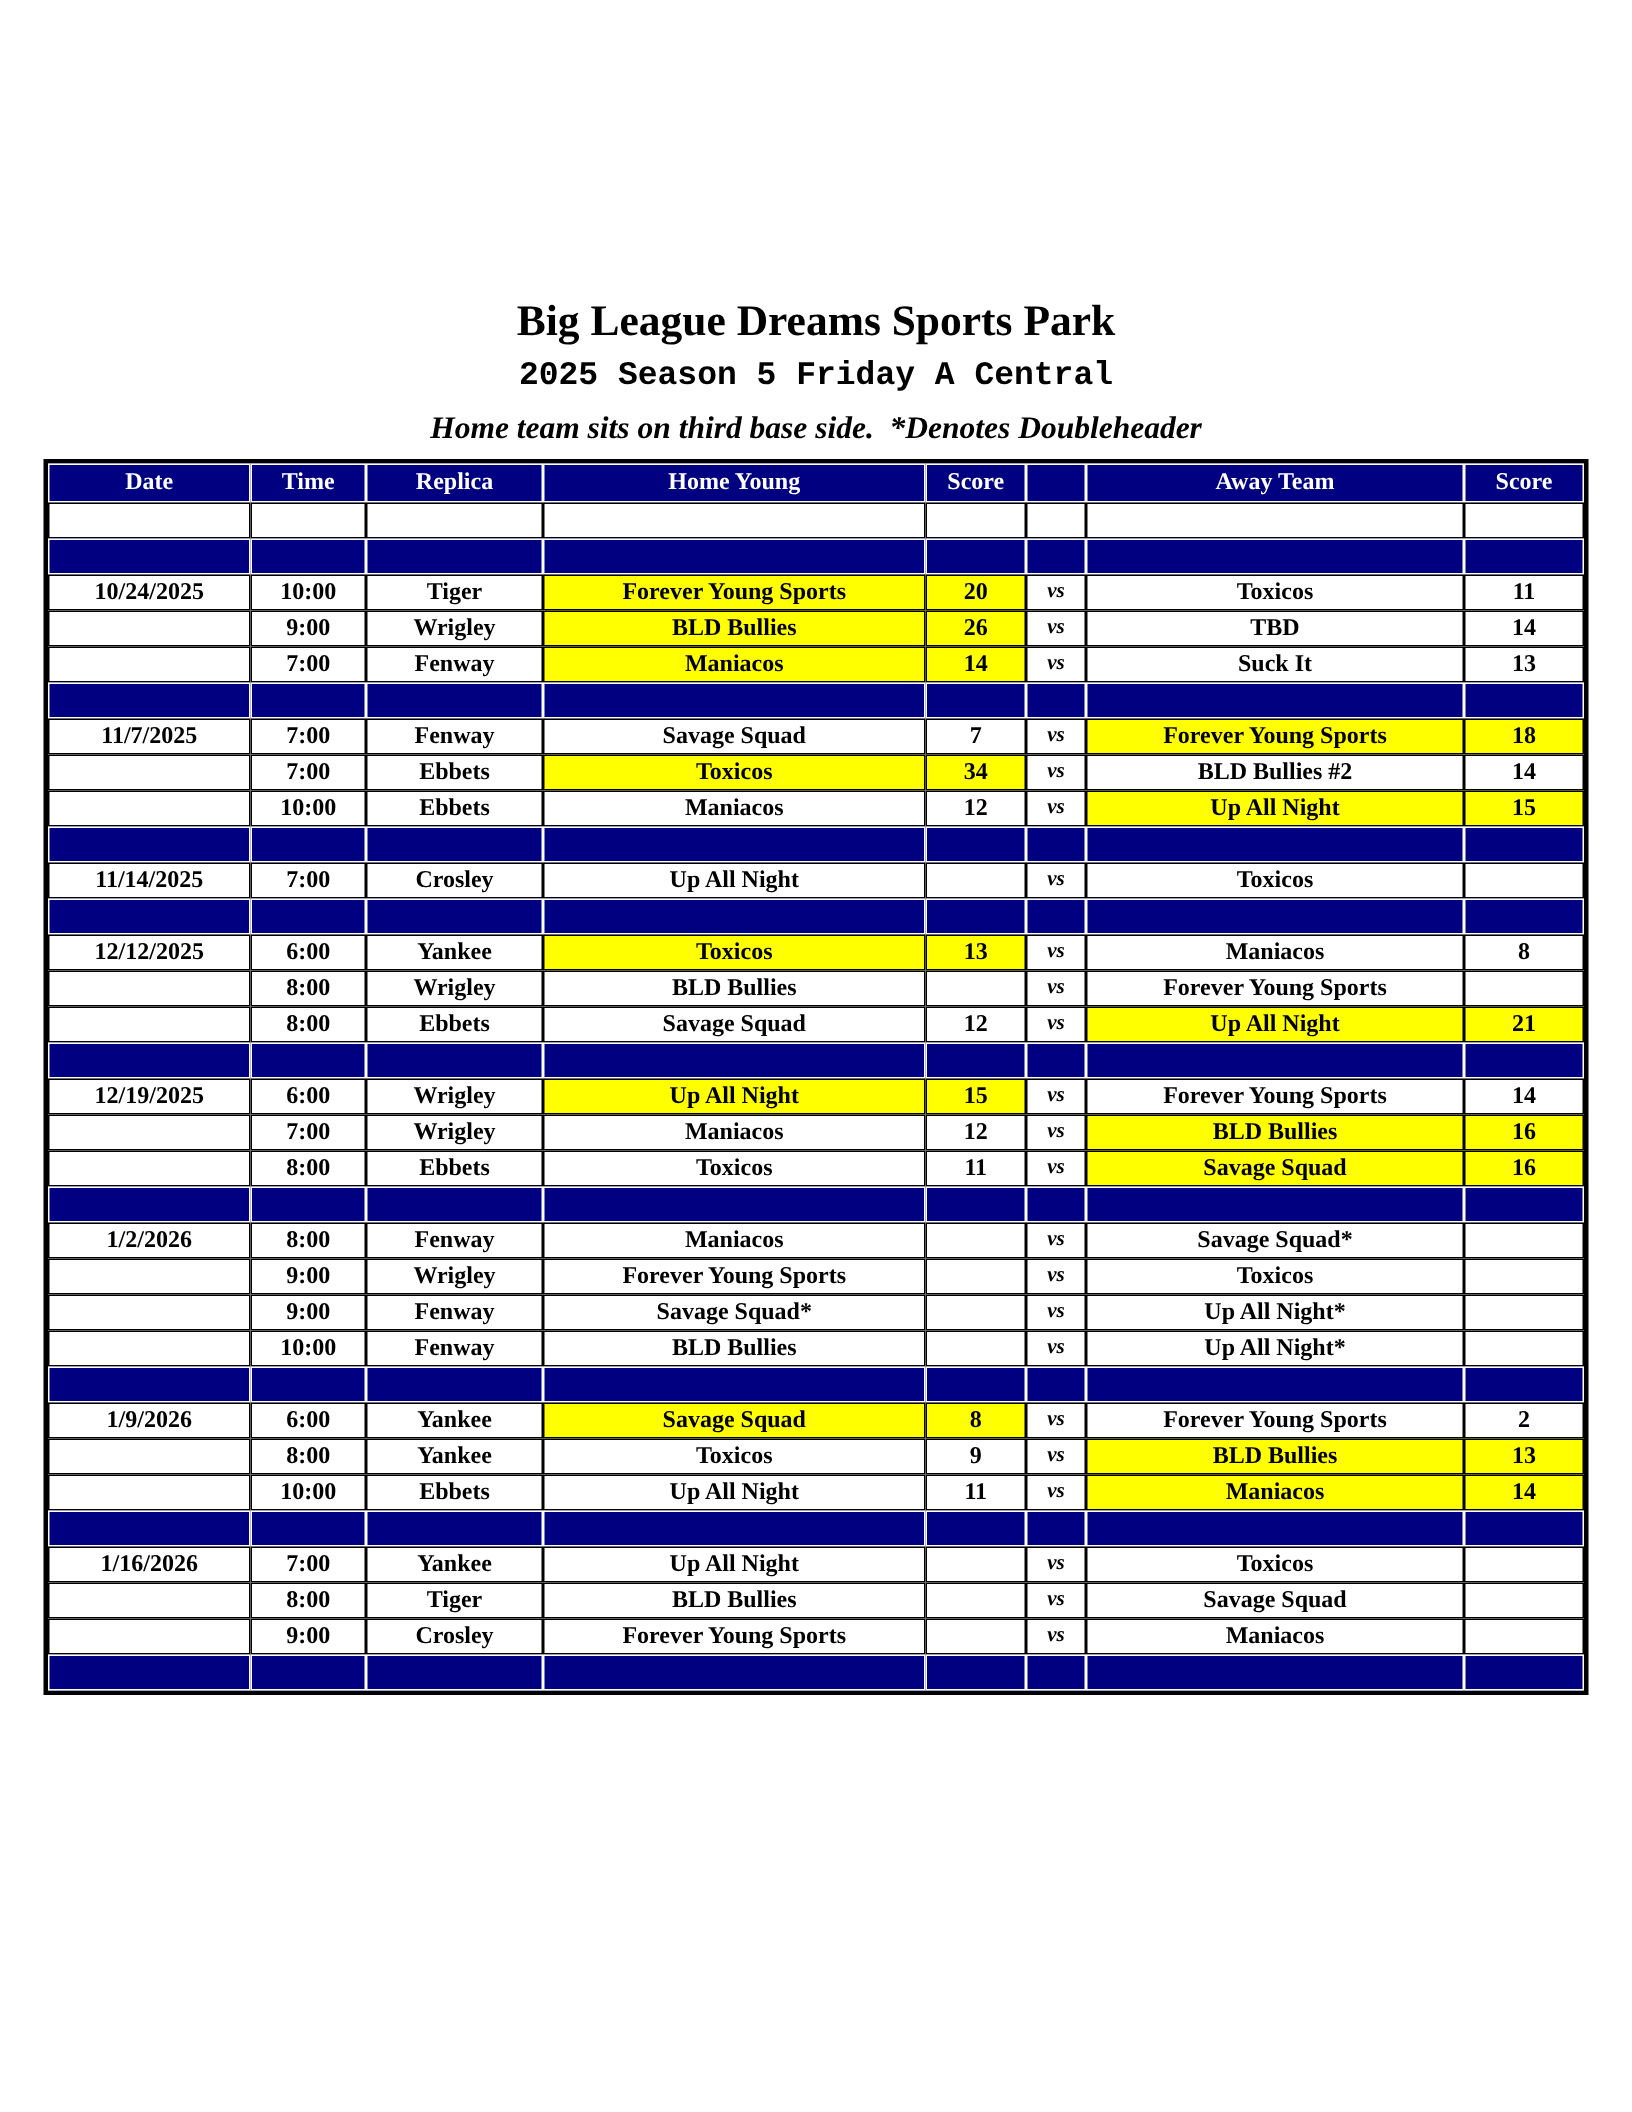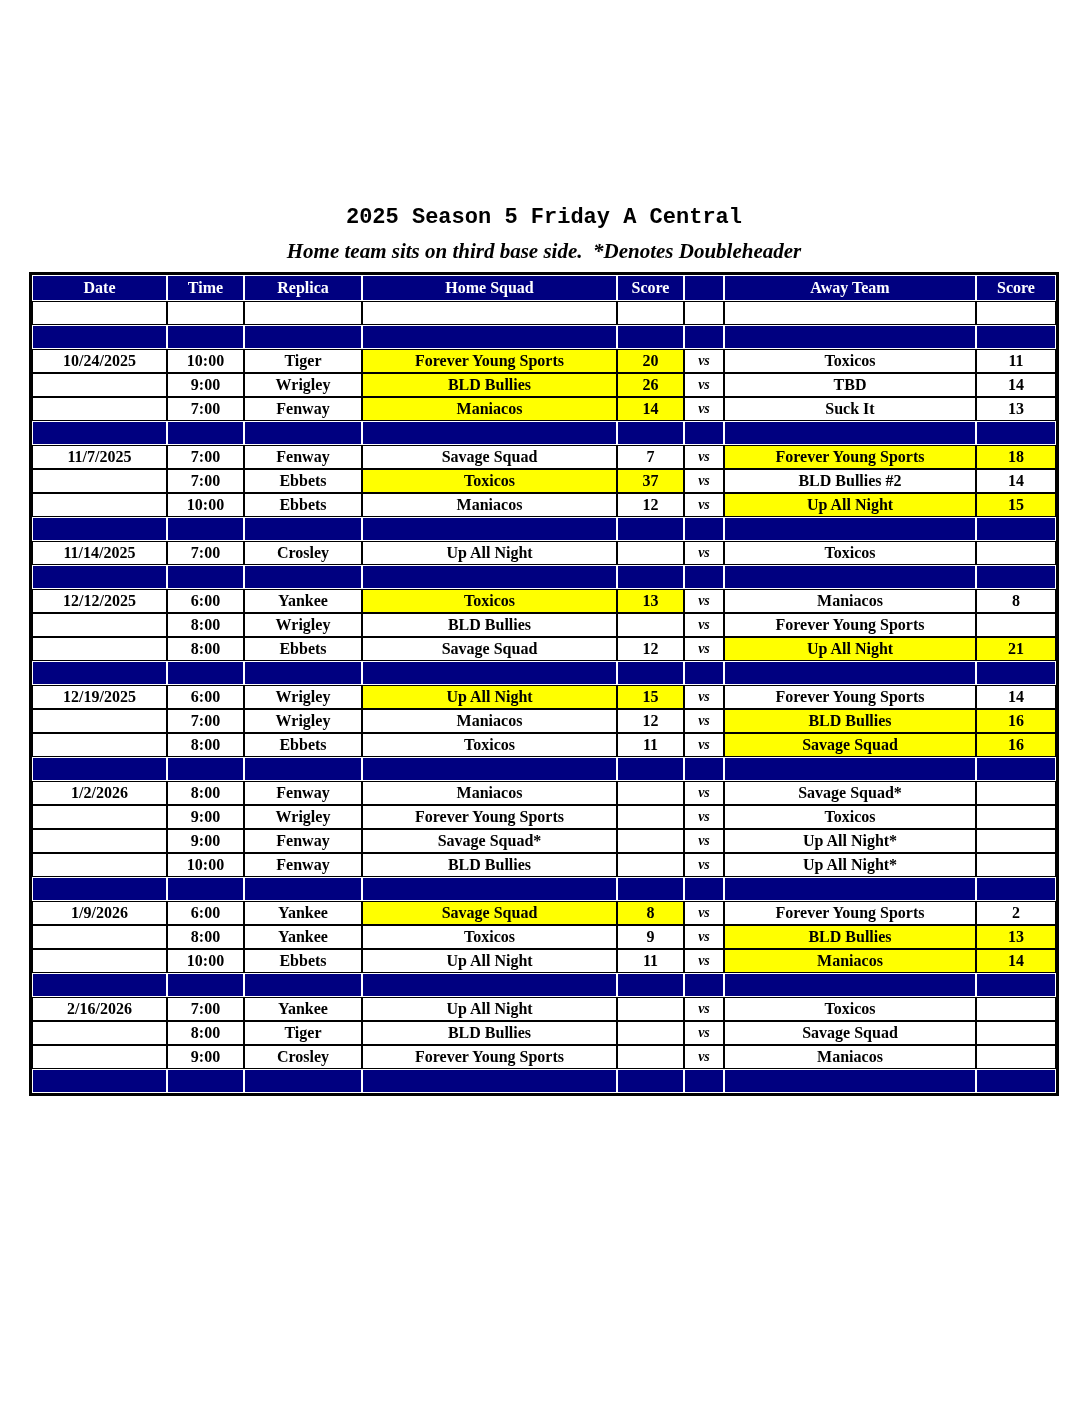--- a/index.html
+++ b/index.html
@@ -82,40 +82,41 @@
   }
   table.schedule td.vs {
     font-style: italic;
     font-size: 14px;
   }
 </style>
 </head>
 <body>
 
 <div class="page">
+  <h1 class="title">Big League Dreams Sports Park</h1>
   <h2 class="subtitle">2025 Season 5 Friday A Central</h2>
   <div class="note">Home team sits on third base side.  *Denotes Doubleheader</div>
 
   <table class="schedule">
     <colgroup>
       <col style="width:135px">
       <col style="width:77px">
       <col style="width:118px">
       <col style="width:255px">
       <col style="width:67px">
       <col style="width:40px">
       <col style="width:252px">
       <col style="width:80px">
     </colgroup>
     <thead>
       <tr>
         <th>Date</th>
         <th>Time</th>
         <th>Replica</th>
-        <th>Home Squad</th>
+        <th>Home Young</th>
         <th>Score</th>
         <th></th>
         <th>Away Team</th>
         <th>Score</th>
       </tr>
     </thead>
     <tbody>
         <tr>
           <td></td>
           <td></td>
@@ -184,21 +185,21 @@
           <td>7</td>
           <td class="vs">vs</td>
           <td class="hl">Forever Young Sports</td>
           <td class="hl">18</td>
         </tr>
         <tr>
           <td></td>
           <td>7:00</td>
           <td>Ebbets</td>
           <td class="hl">Toxicos</td>
-          <td class="hl">37</td>
+          <td class="hl">34</td>
           <td class="vs">vs</td>
           <td>BLD Bullies #2</td>
           <td>14</td>
         </tr>
         <tr>
           <td></td>
           <td>10:00</td>
           <td>Ebbets</td>
           <td>Maniacos</td>
           <td>12</td>
@@ -400,21 +401,21 @@
           <td class="navy"></td>
           <td class="navy"></td>
           <td class="navy"></td>
           <td class="navy"></td>
           <td class="navy"></td>
           <td class="navy"></td>
           <td class="navy"></td>
           <td class="navy"></td>
         </tr>
         <tr>
-          <td>2/16/2026</td>
+          <td>1/16/2026</td>
           <td>7:00</td>
           <td>Yankee</td>
           <td>Up All Night</td>
           <td></td>
           <td class="vs">vs</td>
           <td>Toxicos</td>
           <td></td>
         </tr>
         <tr>
           <td></td>

